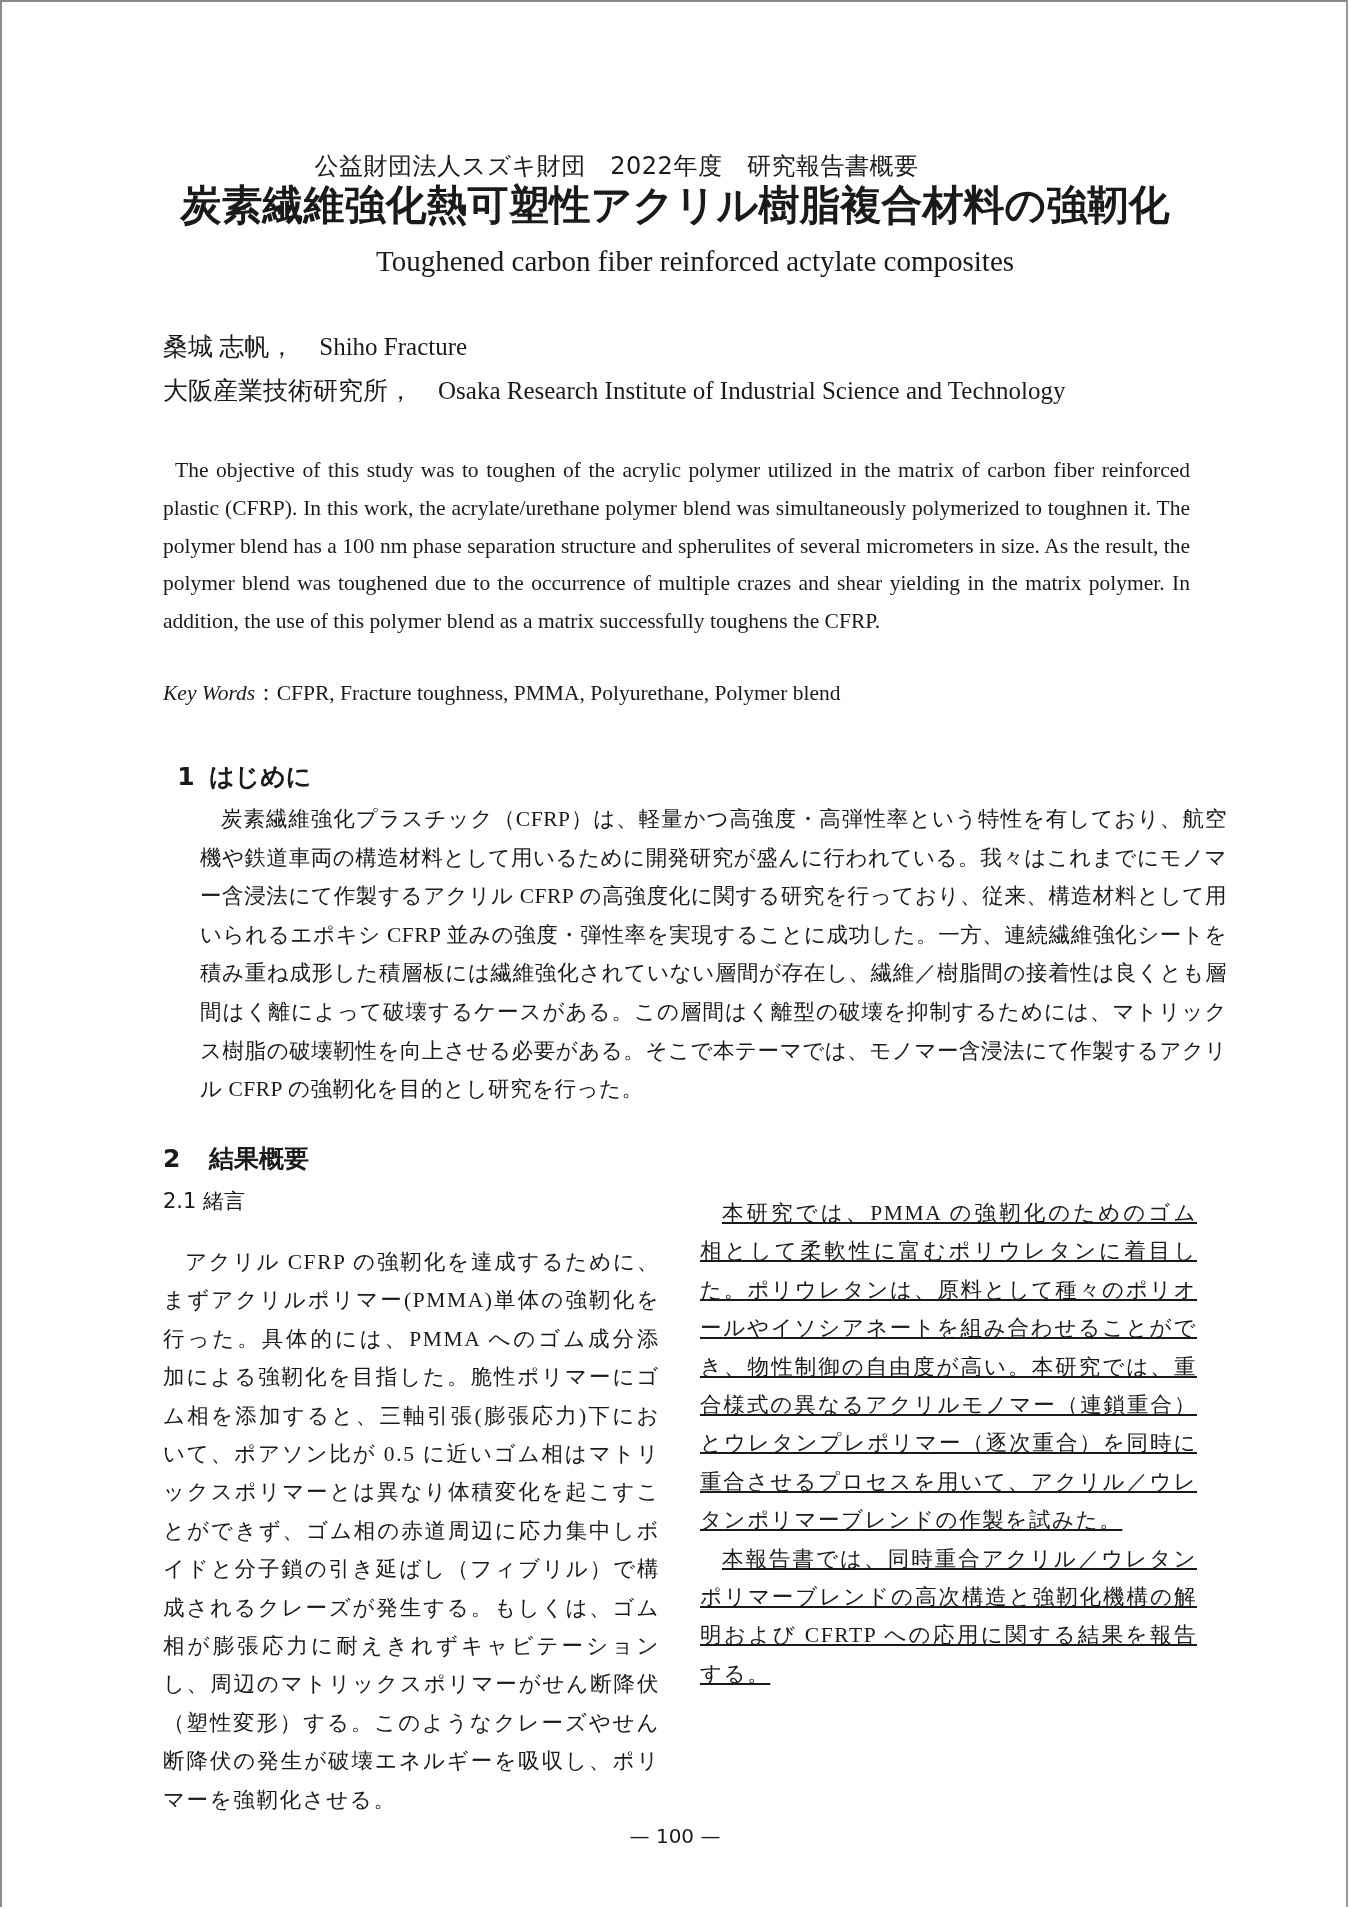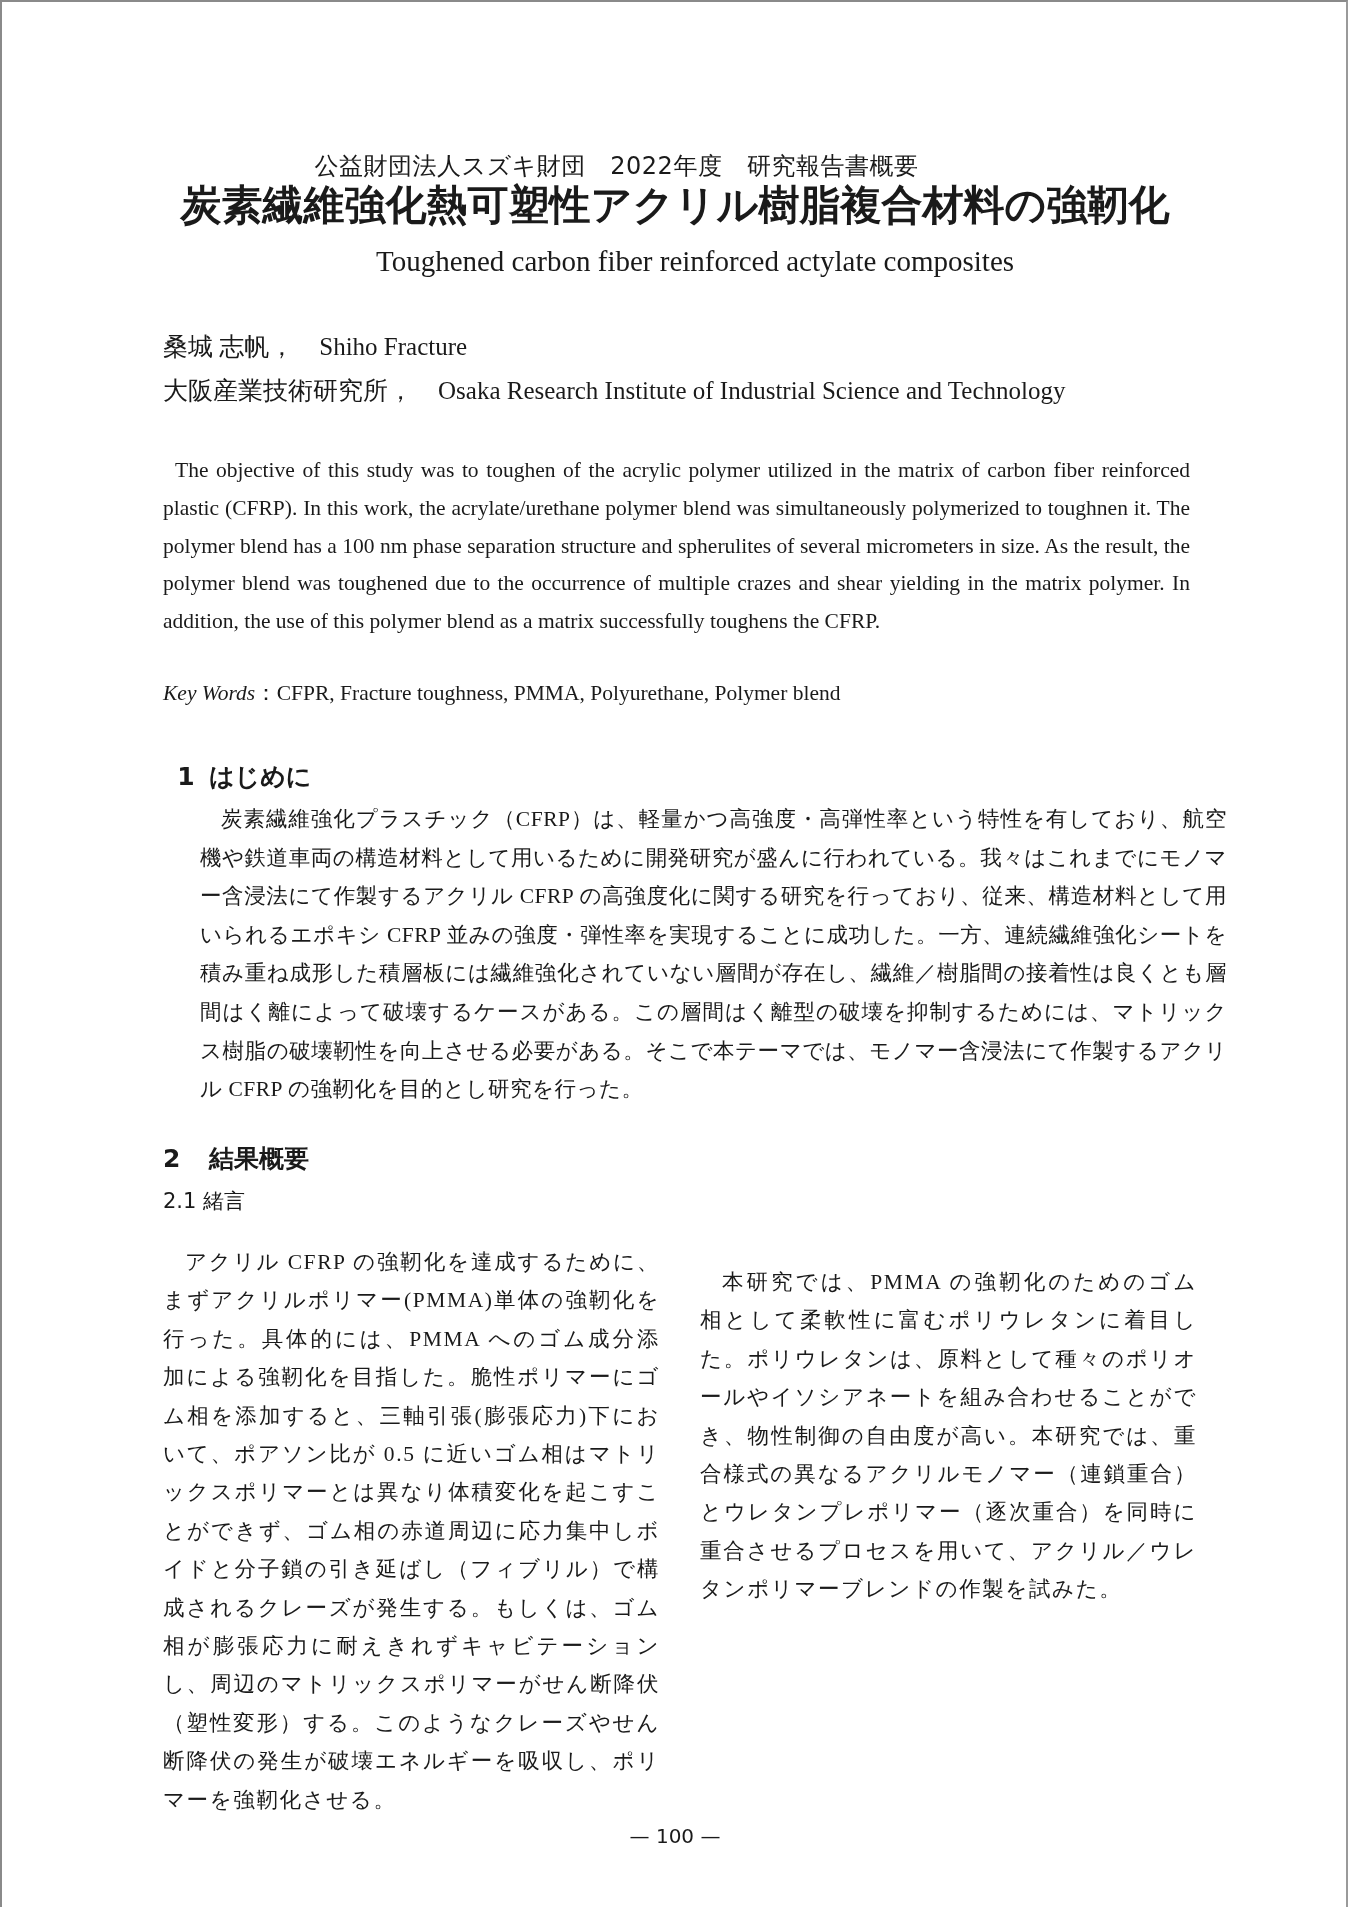--- a/index.html
+++ b/index.html
@@ -112,21 +112,21 @@
       font-size: 21.5px;
       line-height: 38.4px;
       text-align: justify;
       letter-spacing: 1.6px;
     }
     .col p {
       margin: 0;
       text-indent: 22px;
     }
     .col-left { left: 163px; top: 1243px; }
-    .col-right { left: 700px; top: 1263px; }
+    .col-right { left: 700px; top: 1194px; text-decoration: underline; }
 
     .page-number {
       position: absolute;
       left: 0; width: 1350px;
       top: 1824px;
       text-align: center;
       font-size: 20px;
     }
   </style>
 </head>
@@ -156,15 +156,16 @@
 </div>
 <div class="subsection-heading sans" style="top:1187px;">
   <span>2.1</span> <span>緒言</span>
 </div>
 
 <div class="col col-left serif">
   <p>アクリル CFRP の強靭化を達成するために、まずアクリルポリマー(PMMA)単体の強靭化を行った。具体的には、PMMA へのゴム成分添加による強靭化を目指した。脆性ポリマーにゴム相を添加すると、三軸引張(膨張応力)下において、ポアソン比が 0.5 に近いゴム相はマトリックスポリマーとは異なり体積変化を起こすことができず、ゴム相の赤道周辺に応力集中しボイドと分子鎖の引き延ばし（フィブリル）で構成されるクレーズが発生する。もしくは、ゴム相が膨張応力に耐えきれずキャビテーションし、周辺のマトリックスポリマーがせん断降伏（塑性変形）する。このようなクレーズやせん断降伏の発生が破壊エネルギーを吸収し、ポリマーを強靭化させる。</p>
 </div>
 <div class="col col-right serif">
   <p>本研究では、PMMA の強靭化のためのゴム相として柔軟性に富むポリウレタンに着目した。ポリウレタンは、原料として種々のポリオールやイソシアネートを組み合わせることができ、物性制御の自由度が高い。本研究では、重合様式の異なるアクリルモノマー（連鎖重合）とウレタンプレポリマー（逐次重合）を同時に重合させるプロセスを用いて、アクリル／ウレタンポリマーブレンドの作製を試みた。</p>
+  <p>本報告書では、同時重合アクリル／ウレタンポリマーブレンドの高次構造と強靭化機構の解明および CFRTP への応用に関する結果を報告する。</p>
 </div>
 
 <div class="page-number sans">— 100 —</div>
 
 </body></html>

